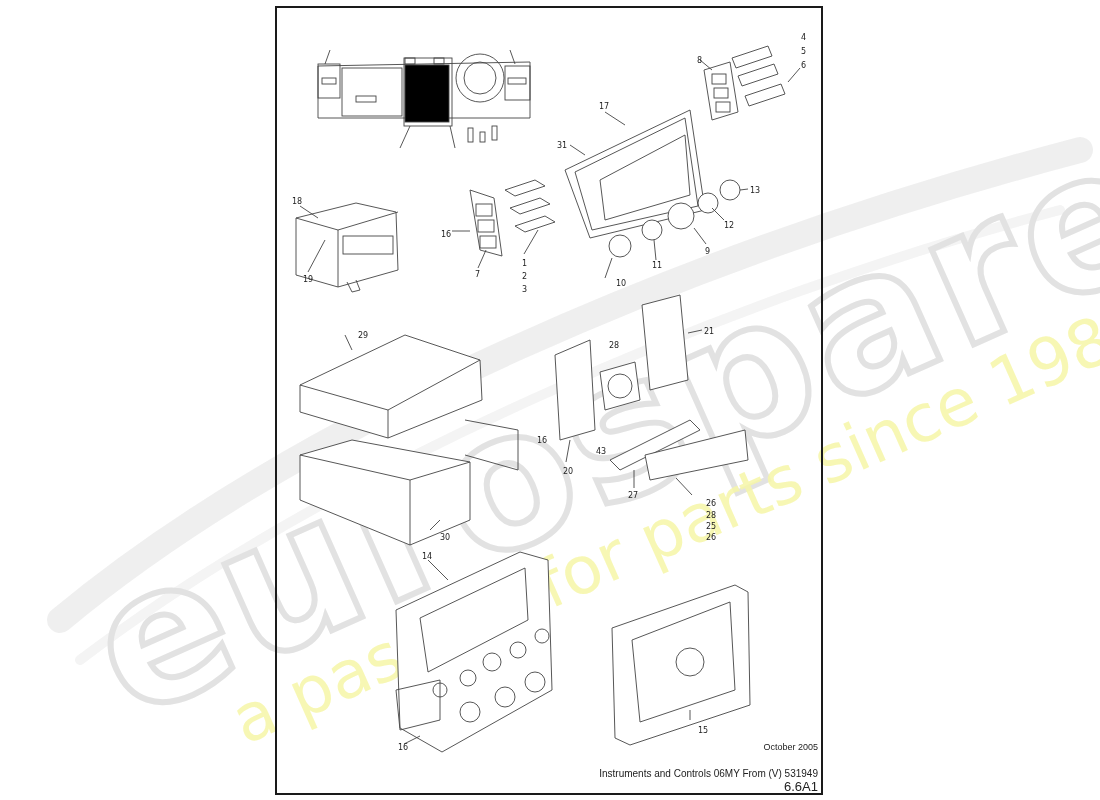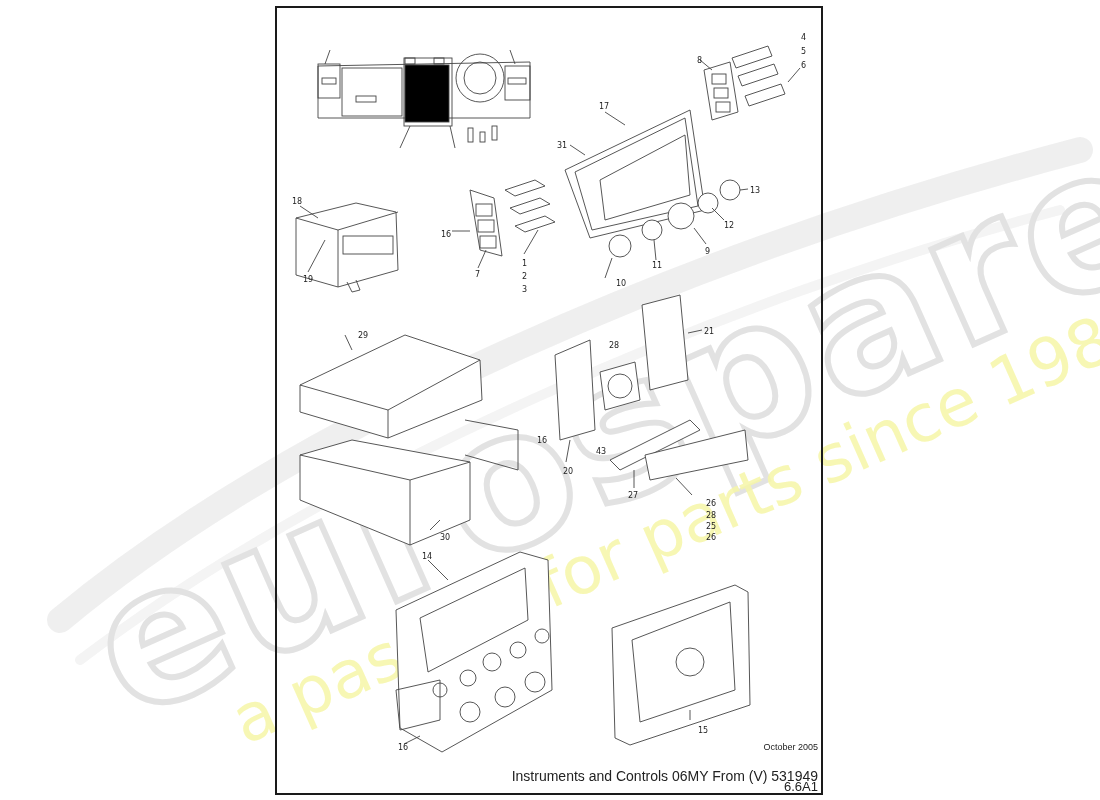--- a/index.html
+++ b/index.html
@@ -13,21 +13,21 @@
       border: 2px solid #1a1a1a; box-sizing: border-box; z-index: 2; background: transparent;
     }
     .art { position: absolute; left: 0; top: 0; width: 1100px; height: 800px; z-index: 3; }
     .callout {
       position: absolute; z-index: 4; font-size: 8px; color: #222; line-height: 1;
       font-family: "DejaVu Sans", sans-serif;
     }
     .footer { position: absolute; z-index: 4; right: 282px; text-align: left; color: #222; font-family: "Liberation Sans", sans-serif; }
     .footer.date { top: 742px; font-size: 9px; }
     .footer.code { top: 779px; font-size: 13px; }
-    .footer.title { top: 768px; font-size: 14px; }
+    .footer.title { top: 768px; font-size: 10px; }
   </style>
 </head>
 <body>
 
 <svg class="wm-layer" viewBox="0 0 1100 800" xmlns="http://www.w3.org/2000/svg">
   <g opacity="0.9">
     <path d="M60 620 C 300 420, 700 250, 1080 150" stroke="#eeeeee" stroke-width="26" fill="none" stroke-linecap="round"></path>
     <path d="M80 660 C 330 470, 720 300, 1060 210" stroke="#f3f3f3" stroke-width="10" fill="none" stroke-linecap="round"></path>
   </g>
   <g transform="translate(130 720) rotate(-24)">

